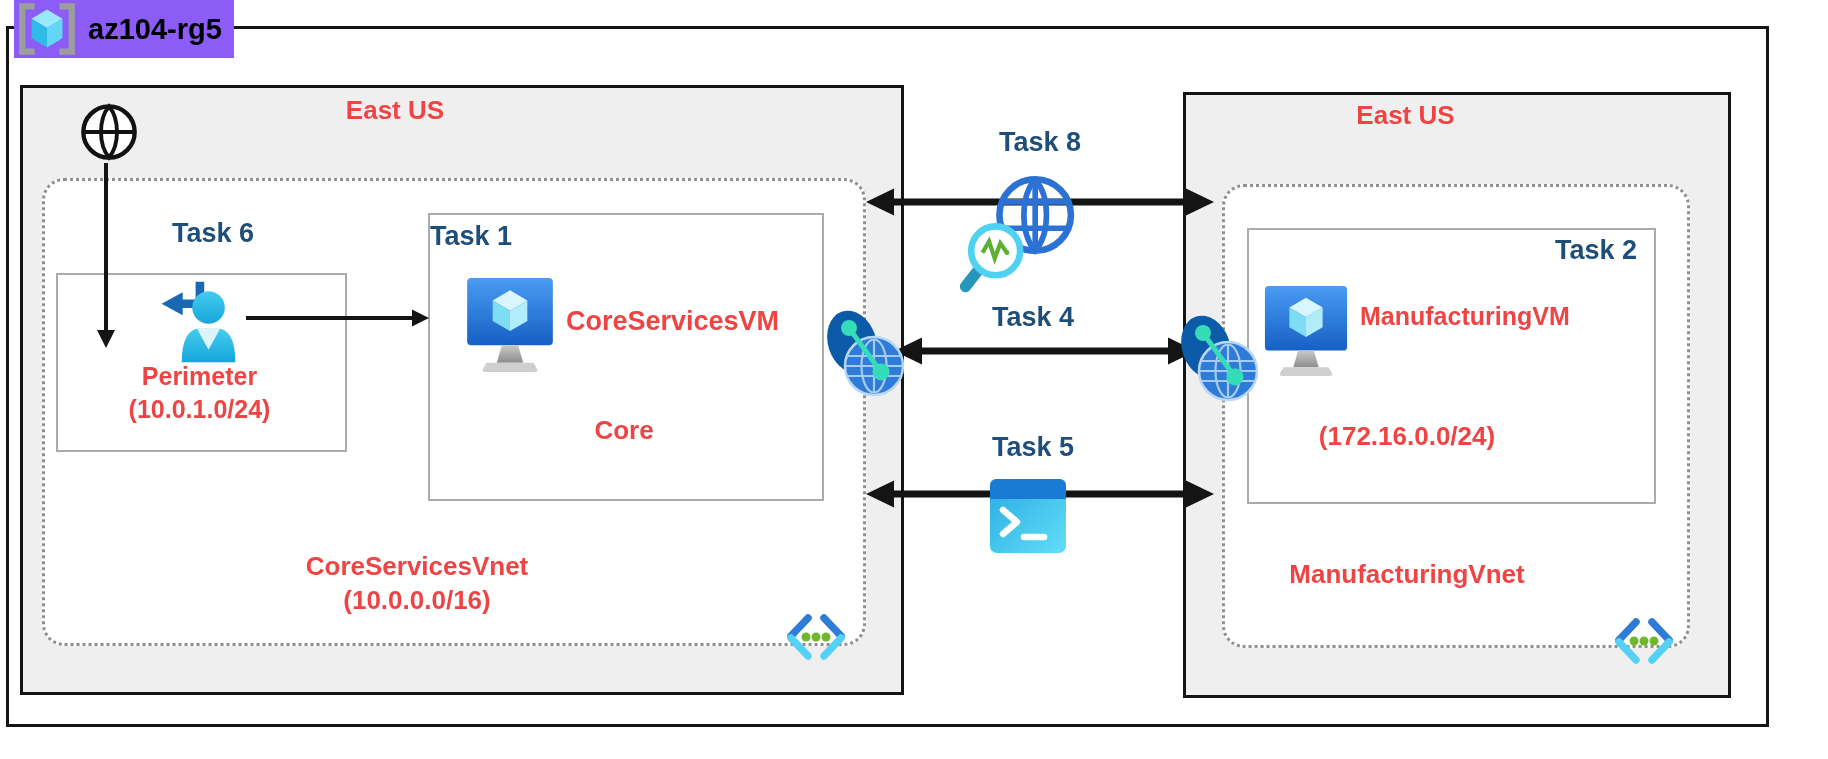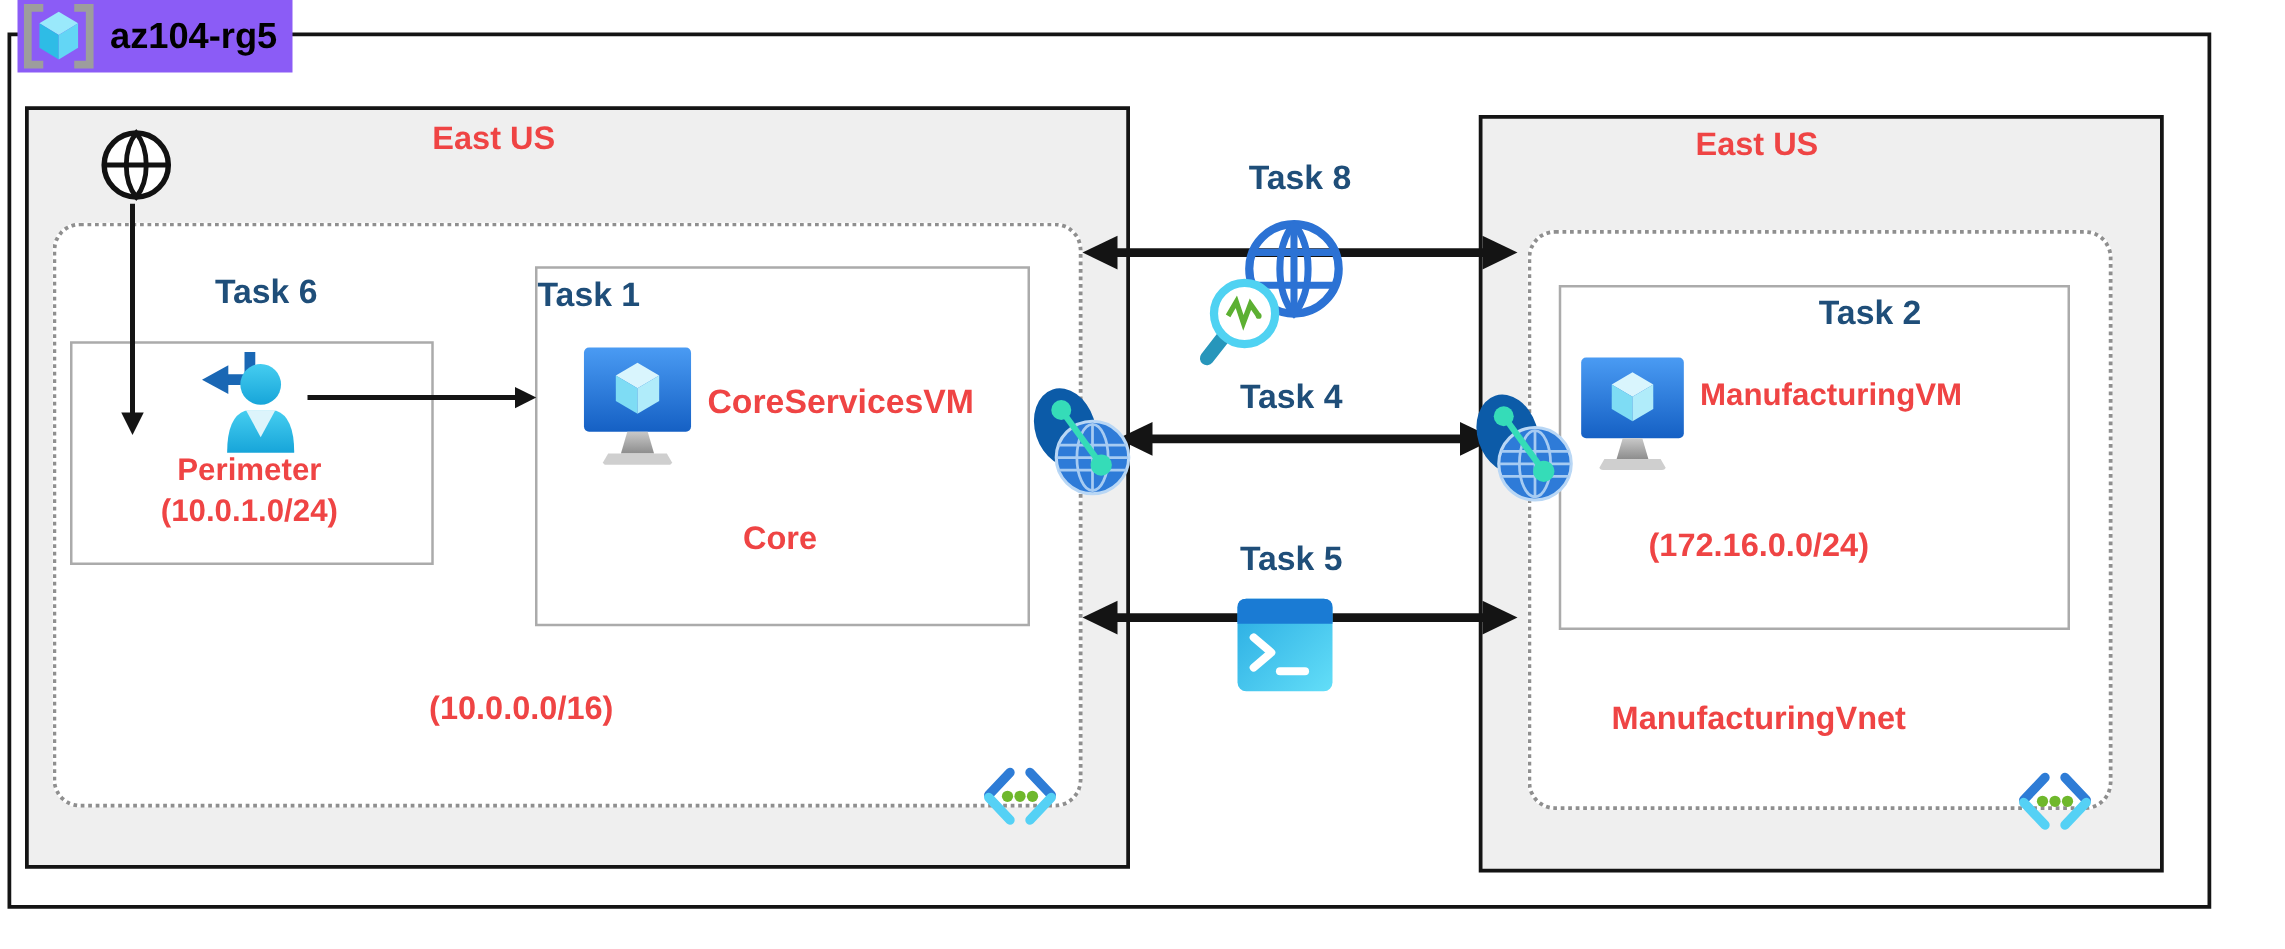--- a/index.html
+++ b/index.html
@@ -100,20 +100,21 @@
       <polygon points="37,68 53,68 58,85 32,85" fill="url(#vmS)"></polygon>
       <path d="M22 85 H68 L72 92 Q72 94 69 94 H21 Q18 94 18 92 Z" fill="#cfcfcf"></path>
     </svg>
   </div>
   <div class="abs lbl" style="left:566px;top:306px;font-size:27px;z-index:6">CoreServicesVM</div>
   <div class="abs lbl center two-line" style="left:428px;top:412px;width:392px;font-size:26px;line-height:37px;z-index:6">
     <span>Core</span>
   </div>
 
   <div class="abs lbl center two-line" style="left:42px;top:549px;width:750px;font-size:26px;line-height:34px;z-index:6">
+    <span>CoreServicesVnet</span>
     <span>(10.0.0.0/16)</span>
   </div>
 
   <div class="abs" style="left:784px;top:613px;z-index:7">
     <svg width="64" height="48" viewBox="0 0 64 48">
       <line x1="24" y1="5" x2="7" y2="23" stroke="#2e7cd6" stroke-width="7.5" stroke-linecap="round"></line>
       <line x1="7" y1="25" x2="24" y2="43" stroke="#55d1f5" stroke-width="7.5" stroke-linecap="round"></line>
       <line x1="40" y1="5" x2="57" y2="23" stroke="#2e7cd6" stroke-width="7.5" stroke-linecap="round"></line>
       <line x1="57" y1="25" x2="40" y2="43" stroke="#55d1f5" stroke-width="7.5" stroke-linecap="round"></line>
       <circle cx="22" cy="24" r="4.5" fill="#6fb82c"></circle>
@@ -121,21 +122,21 @@
       <circle cx="42" cy="24" r="4.5" fill="#6fb82c"></circle>
     </svg>
   </div>
 
   <div class="abs region" style="left:1183px;top:92px;width:542px;height:600px;z-index:1"></div>
   <div class="abs lbl center region-label" style="left:1183px;top:100px;width:445px;z-index:6">East US</div>
 
   <div class="abs vnet" style="left:1222px;top:184px;width:462px;height:458px;z-index:2"></div>
 
   <div class="abs subnet" style="left:1247px;top:228px;width:405px;height:272px;z-index:3"></div>
-  <div class="abs task" style="left:1455px;top:236px;width:182px;text-align:left;z-index:6">Task 2</div>
+  <div class="abs task" style="left:1455px;top:236px;width:182px;text-align:right;z-index:6">Task 2</div>
   <div class="abs" style="left:1262px;top:284px;z-index:7">
     <svg width="88" height="98" viewBox="0 0 90 100">
       <rect x="3" y="2" width="84" height="66" rx="4" fill="url(#vmA)"></rect>
       <polygon points="45,14 62,24 45,34 28,24" fill="#d9f5fd"></polygon>
       <polygon points="28,24 45,34 45,54 28,44" fill="#7edcf4"></polygon>
       <polygon points="62,24 45,34 45,54 62,44" fill="#b0ecfa"></polygon>
       <polygon points="37,68 53,68 58,85 32,85" fill="url(#vmS)"></polygon>
       <path d="M22 85 H68 L72 92 Q72 94 69 94 H21 Q18 94 18 92 Z" fill="#cfcfcf"></path>
     </svg>
   </div>

